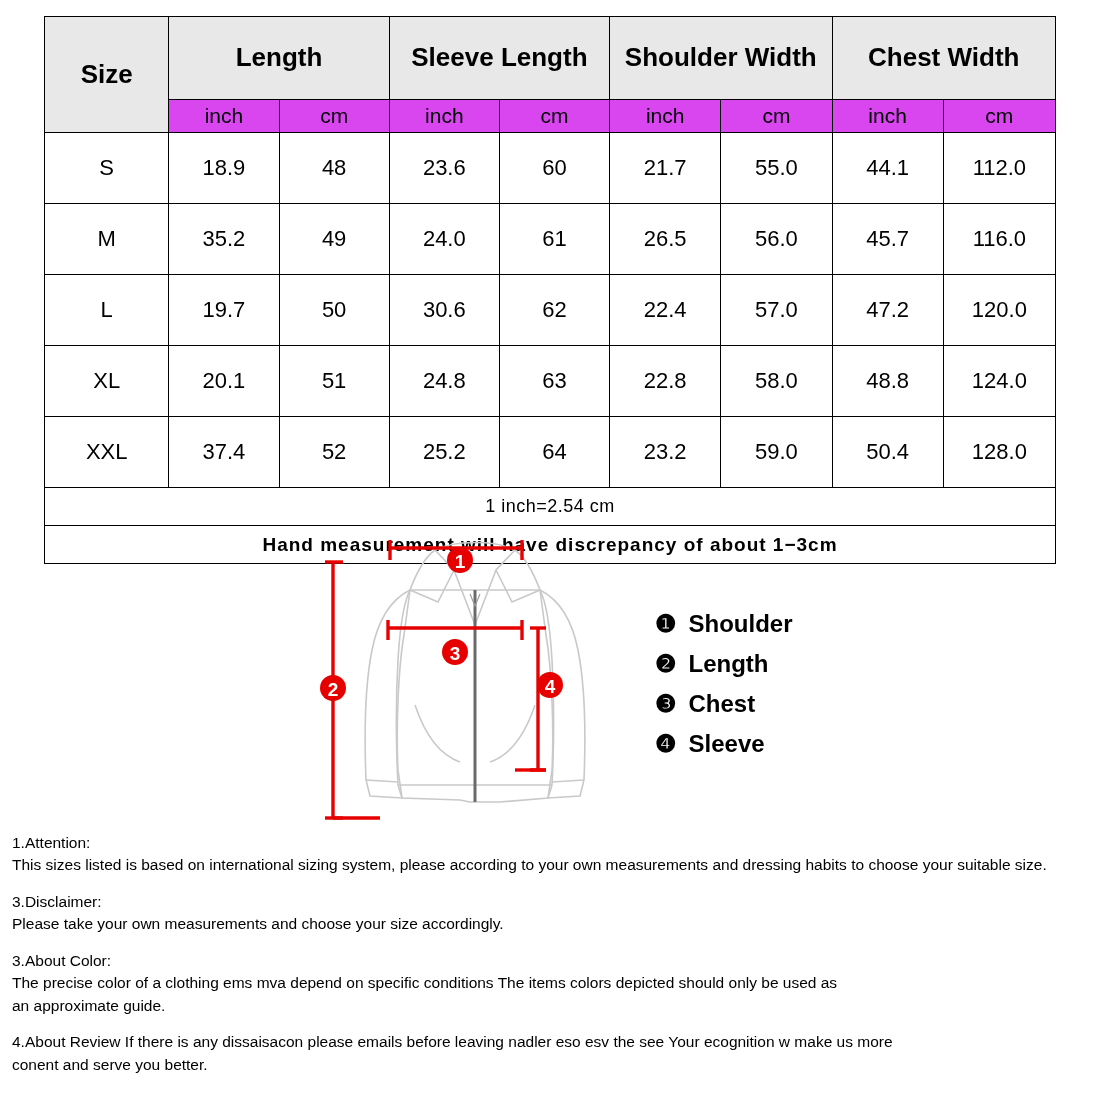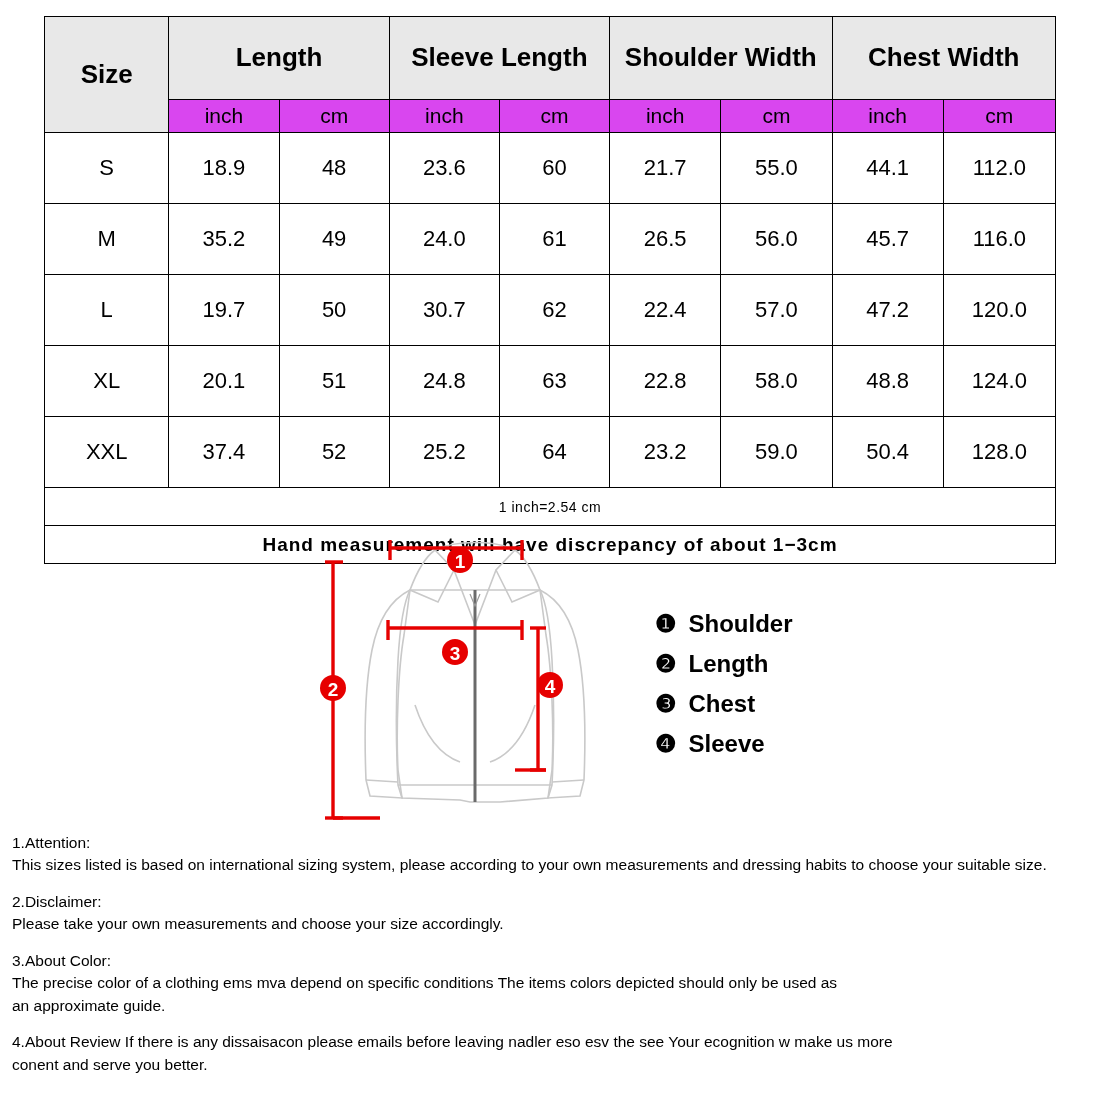--- a/index.html
+++ b/index.html
@@ -53,21 +53,21 @@
     font-weight: normal;
     height: 30px;
     padding: 1px 2px;
   }
   .body-row td {
     font-size: 22px;
     height: 68px;
     background: #ffffff;
   }
   .note-row td {
-    font-size: 14px;
+    font-size: 18px;
     height: 35px;
     background: #ffffff;
     font-family: "Liberation Mono", monospace;
     letter-spacing: 0.5px;
   }
   .note-row.bold td {
     font-weight: bold;
     font-size: 19px;
     letter-spacing: 1px;
   }
@@ -175,21 +175,21 @@
         <td>61</td>
         <td>26.5</td>
         <td>56.0</td>
         <td>45.7</td>
         <td>116.0</td>
       </tr>
       <tr class="body-row">
         <td>L</td>
         <td>19.7</td>
         <td>50</td>
-        <td>30.7</td>
+        <td>30.6</td>
         <td>62</td>
         <td>22.4</td>
         <td>57.0</td>
         <td>47.2</td>
         <td>120.0</td>
       </tr>
       <tr class="body-row">
         <td>XL</td>
         <td>20.1</td>
         <td>51</td>
@@ -312,21 +312,21 @@
       <span class="legend-label">Sleeve</span>
     </div>
   </div>
 
   <div class="notes">
     <div class="note-block">
       <p>1.Attention:</p>
       <p>This sizes listed is based on international sizing system, please according to your own measurements and dressing habits to choose your suitable size.</p>
     </div>
     <div class="note-block">
-      <p>2.Disclaimer:</p>
+      <p>3.Disclaimer:</p>
       <p>Please take your own measurements and choose your size accordingly.</p>
     </div>
     <div class="note-block">
       <p>3.About Color:</p>
       <p>The precise color of a clothing ems mva depend on specific conditions The items colors depicted should only be used as</p>
       <p>an approximate guide.</p>
     </div>
     <div class="note-block">
       <p>4.About Review If there is any dissaisacon please emails before leaving nadler eso esv the see Your ecognition w make us more</p>
       <p>conent and serve you better.</p>

